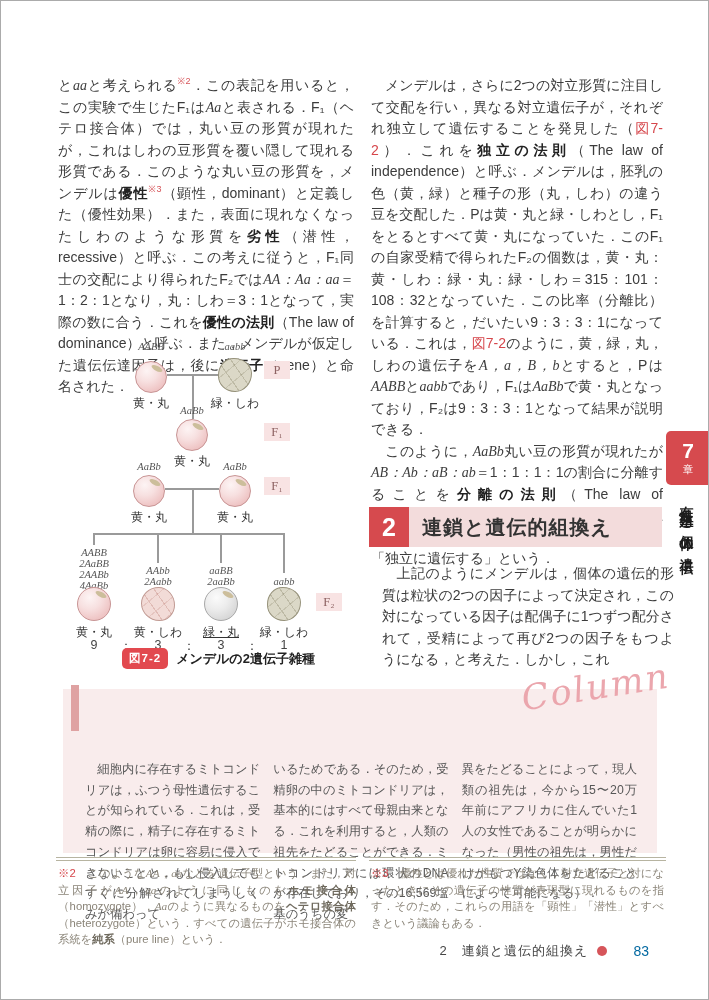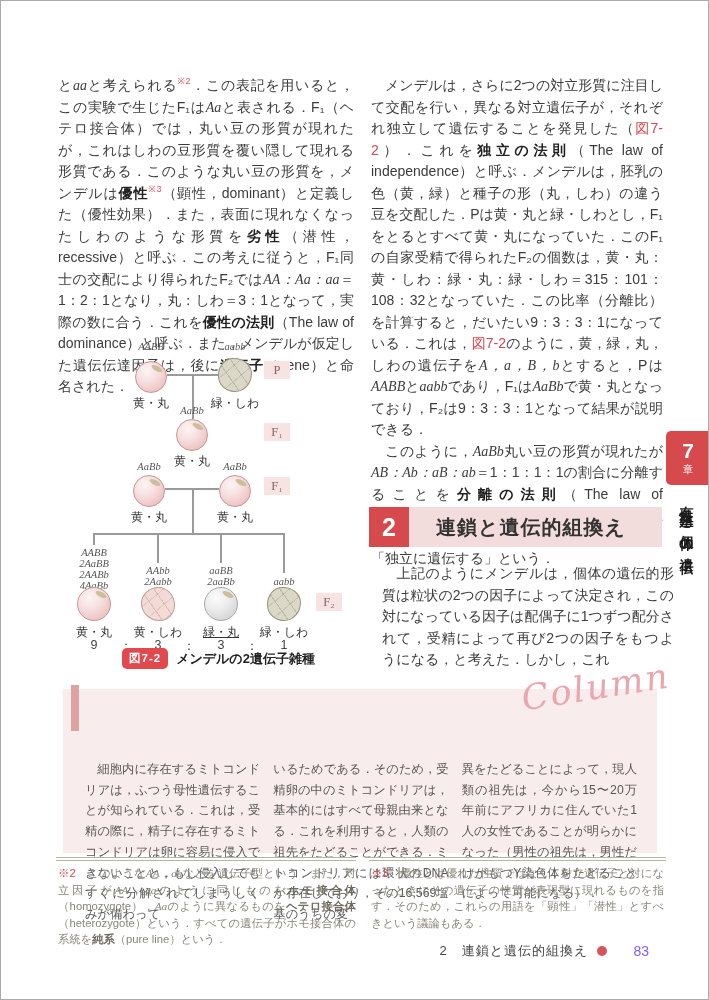--- a/index.html
+++ b/index.html
@@ -9,21 +9,21 @@
   
   .bodycol{position:absolute;font-size:14px;line-height:21.5px;text-align:justify;color:#3c3c3c;}
   .seg-b{font-weight:bold;color:#222;}
   .seg-r{color:#d6464b;}
   .seg-i{font-style:italic;font-family:"Liberation Serif",serif;}
   .seg-sup{color:#d6555a;font-size:9px;vertical-align:super;line-height:0;}
   
   .sec-head{position:absolute;left:368px;top:506px;width:293px;height:40px;background:#f3dcdc;display:flex;align-items:center;}
   .sec-num{width:40px;height:40px;background:#d64a4e;color:#fff;font-size:25px;font-weight:bold;
            display:flex;align-items:center;justify-content:center;flex:0 0 40px;}
-  .sec-title{margin-left:27px;font-size:20px;font-weight:bold;color:#333;letter-spacing:1px;}
+  .sec-title{margin-left:13px;font-size:20px;font-weight:bold;color:#333;letter-spacing:1px;}
   
   .figure{position:absolute;left:55px;top:340px;width:345px;height:340px;}
   .pea{position:absolute;box-sizing:border-box;}
   .round-pink{border-radius:50%;border:1px solid #c89494;
     background:radial-gradient(circle at 36% 30%, #fdf4f4 0%, #f7e0e0 38%, #efc6c6 72%, #e7b3b3 100%);}
   .round-gray{border-radius:50%;border:1px solid #a8a8a8;
     background:radial-gradient(circle at 36% 30%, #fbfbfb 0%, #ececec 40%, #d8d8d8 75%, #cccccc 100%);}
   .round-pink::after,.round-gray::after{content:"";position:absolute;width:12px;height:5px;
     background:#ccbe9b;border-radius:50%;top:4px;right:3px;transform:rotate(28deg);}
   .wrinkle-gray{border:1px solid #97937c;border-radius:46% 54% 50% 50% / 52% 46% 56% 48%;
@@ -61,21 +61,21 @@
   .chap-box{position:absolute;left:665px;top:430px;width:44px;height:54px;background:#d64a4e;
         border-radius:5px 0 0 5px;display:flex;flex-direction:column;align-items:center;justify-content:center;color:#fff;}
   .chap-num{font-size:21px;font-weight:bold;line-height:22px;}
   .chap-unit{font-size:10.5px;margin-top:1px;}
   .chap-title{position:absolute;left:677px;top:494px;writing-mode:vertical-rl;font-size:14px;
         font-weight:600;letter-spacing:2.5px;color:#1c1c1c;height:180px;}
   
   .footer{position:absolute;left:380px;top:941px;width:268px;display:flex;align-items:center;justify-content:flex-end;}
   .footer-sec{font-size:13px;color:#454545;letter-spacing:1px;}
   .footer-dot{width:10px;height:10px;border-radius:50%;background:#d6555a;margin-left:9px;}
-  .footer-page{font-size:14px;color:#8b5cf6;margin-left:26px;}
+  .footer-page{font-size:14px;color:#0369a1;margin-left:26px;}
 </style>
 </head>
 <body>
 
 <div class="page">
 
   <div class="bodycol" style="left:57px;top:74px;width:296px;"><span>と</span><span class="seg-i">aa</span><span>と考えられる</span><span class="seg-sup">※2</span><span>．この表記を用いると，この実験で生じたF₁は</span><span class="seg-i">Aa</span><span>と表される．F₁（ヘテロ接合体）では，丸い豆の形質が現れたが，これはしわの豆形質を覆い隠して現れる形質である．このような丸い豆の形質を，メンデルは</span><span class="seg-b">優性</span><span class="seg-sup">※3</span><span>（顕性，dominant）と定義した（優性効果）．また，表面に現れなくなったしわのような形質を</span><span class="seg-b">劣性</span><span>（潜性，recessive）と呼ぶ．この考えに従うと，F₁同士の交配により得られたF₂では</span><span class="seg-i">AA：Aa：aa</span><span>＝1：2：1となり，丸：しわ＝3：1となって，実際の数に合う．これを</span><span class="seg-b">優性の法則</span><span>（The law of dominance）と呼ぶ．また，メンデルが仮定した遺伝伝達因子は，後に</span><span class="seg-b">遺伝子</span><span>（gene）と命名された．</span></div>
 
   <div class="bodycol" style="left:370px;top:74px;width:292px;">
     <div><span>　メンデルは，さらに2つの対立形質に注目して交配を行い，異なる対立遺伝子が，それぞれ独立して遺伝することを発見した（</span><span class="seg-r">図7-2</span><span>）．これを</span><span class="seg-b">独立の法則</span><span>（The law of independence）と呼ぶ．メンデルは，胚乳の色（黄，緑）と種子の形（丸，しわ）の違う豆を交配した．Pは黄・丸と緑・しわとし，F₁をとるとすべて黄・丸になっていた．このF₁の自家受精で得られたF₂の個数は，黄・丸：黄・しわ：緑・丸：緑・しわ＝315：101：108：32となっていた．この比率（分離比）を計算すると，だいたい9：3：3：1になっている．これは，</span><span class="seg-r">図7-2</span><span>のように，黄，緑，丸，しわの遺伝子を</span><span class="seg-i">A，a，B，b</span><span>とすると，Pは</span><span class="seg-i">AABB</span><span>と</span><span class="seg-i">aabb</span><span>であり，F₁は</span><span class="seg-i">AaBb</span><span>で黄・丸となっており，F₂は9：3：3：1となって結果が説明できる．</span></div>

